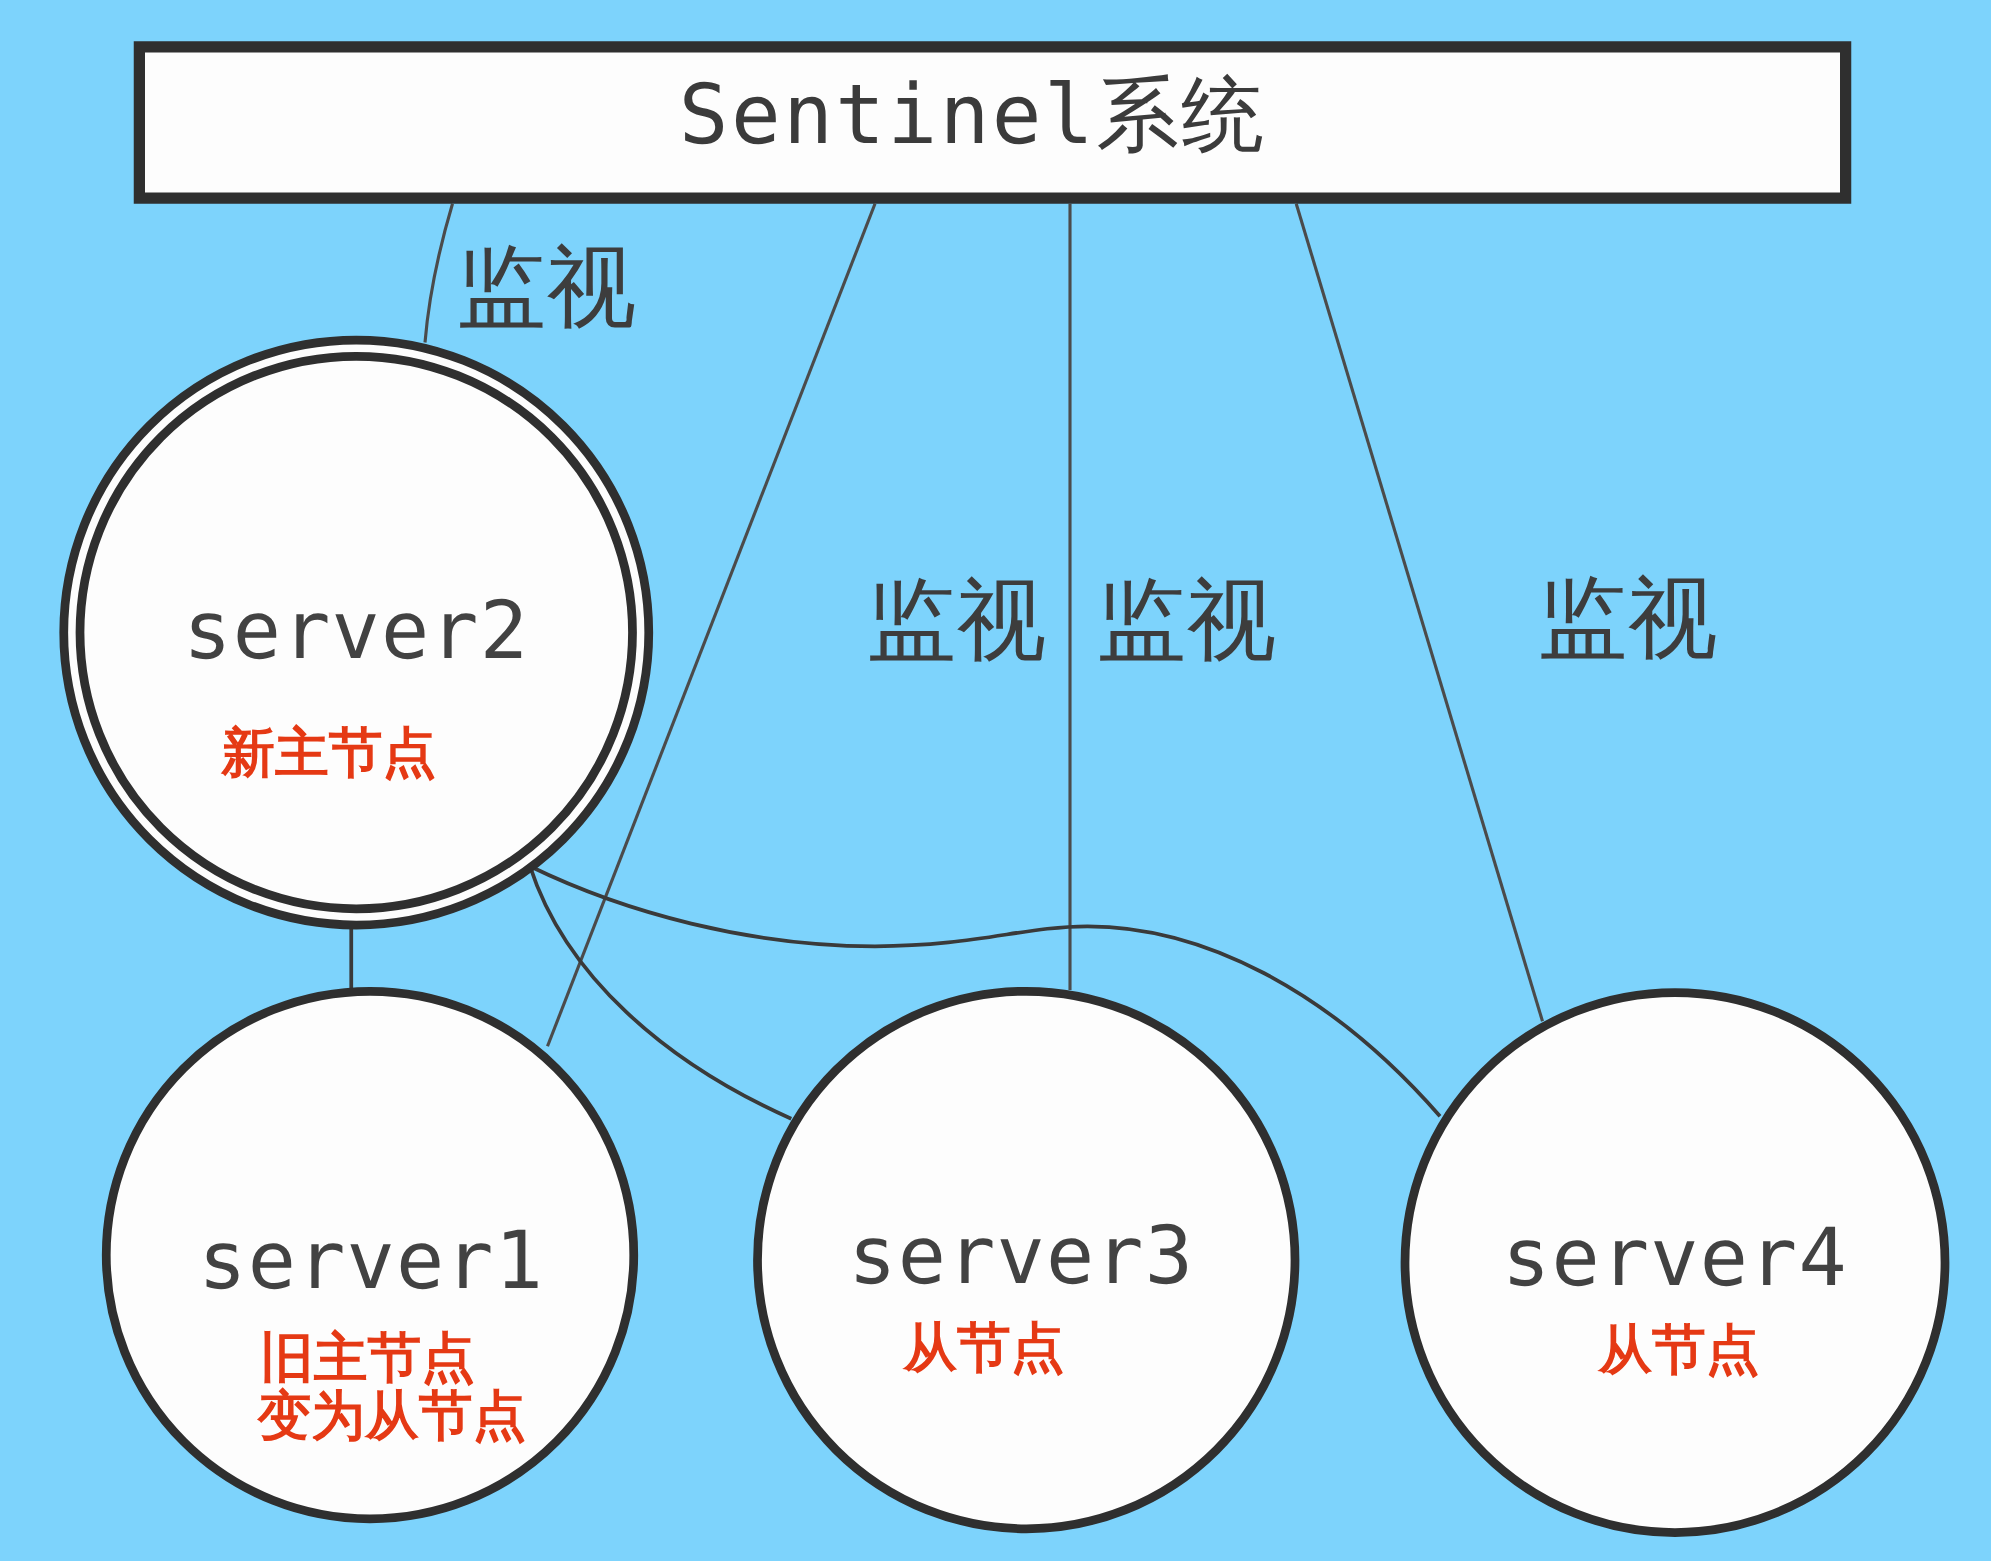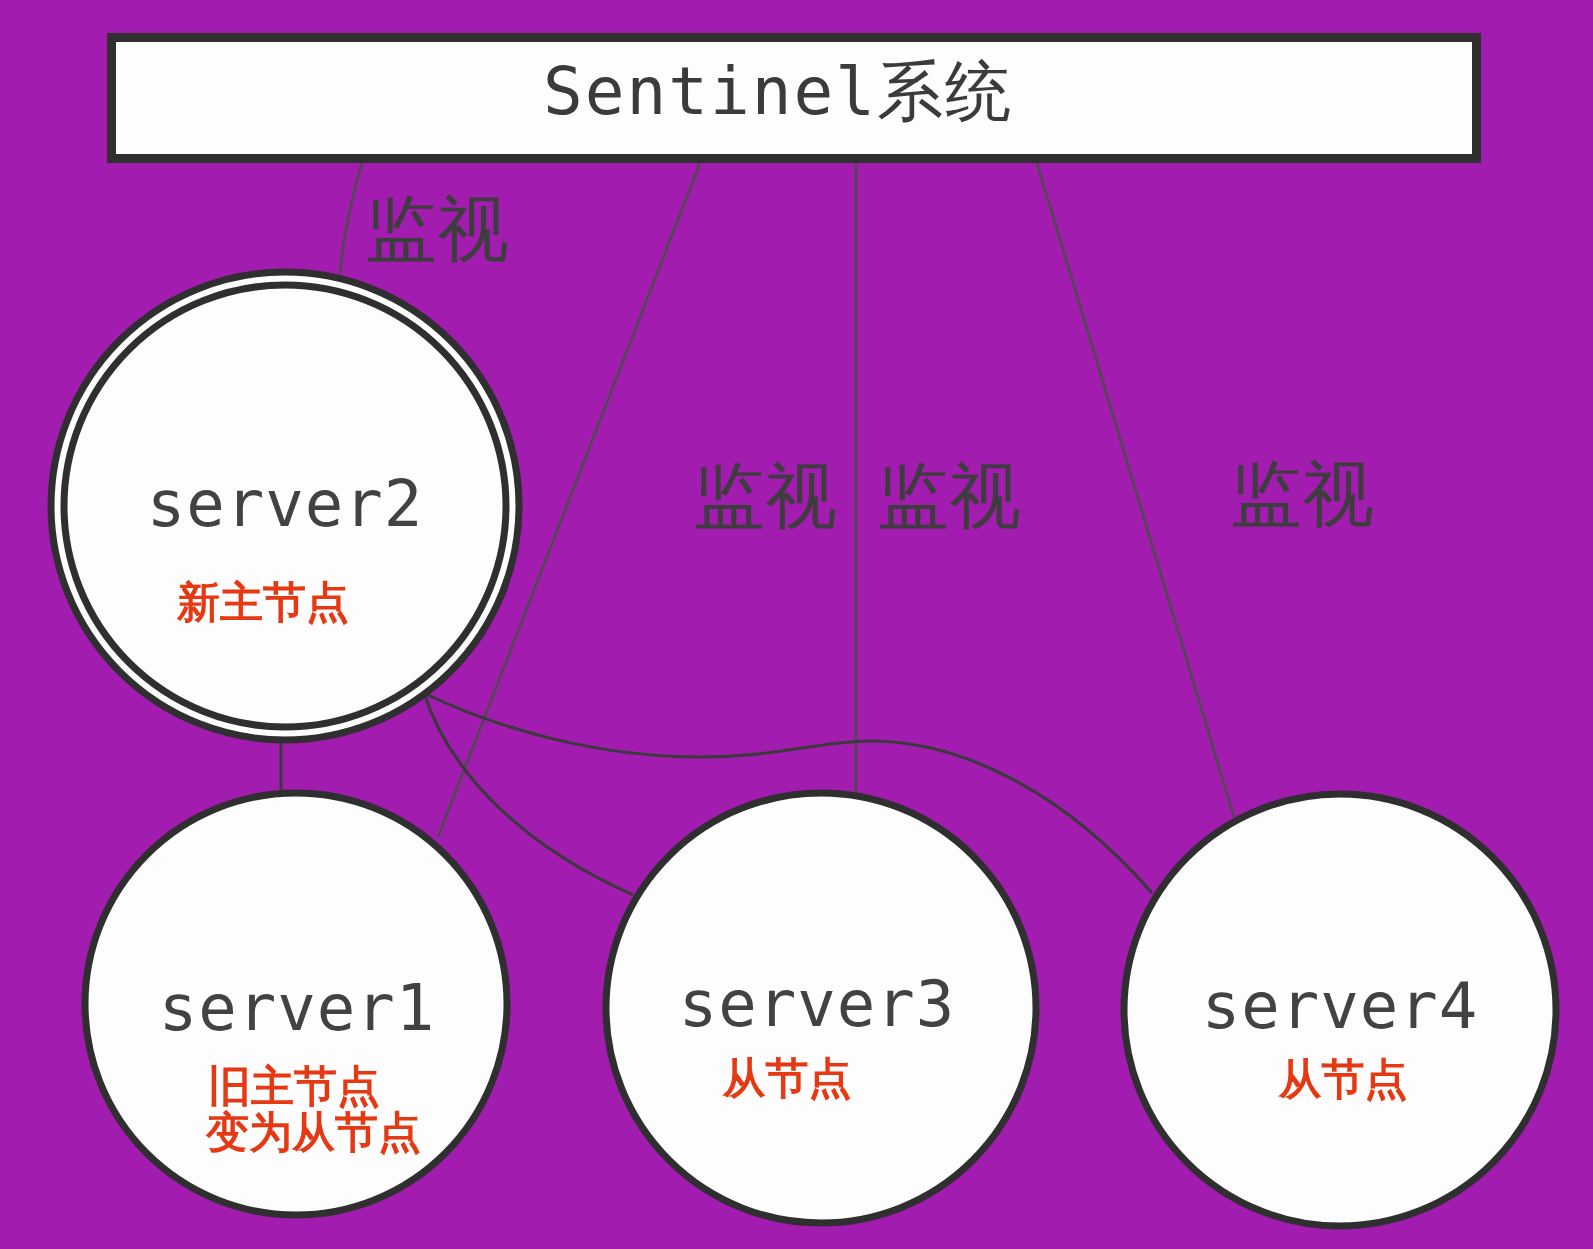--- a/index.html
+++ b/index.html
@@ -3,21 +3,21 @@
 <meta charset="utf-8">
 <style>
   html, body {
     margin: 0;
     padding: 0;
     background: #fcfcfc;
   }
   .canvas-wrap {
     width: 1593px;
     height: 1249px;
-    background: #a21caf;
+    background: #7dd3fc;
     position: relative;
     overflow: hidden;
   }
   svg { display: block; }
 
   .t-mono {
     font-family: "DejaVu Sans Mono", "Liberation Mono", monospace;
     fill: #424242;
   }
   .t-title {

